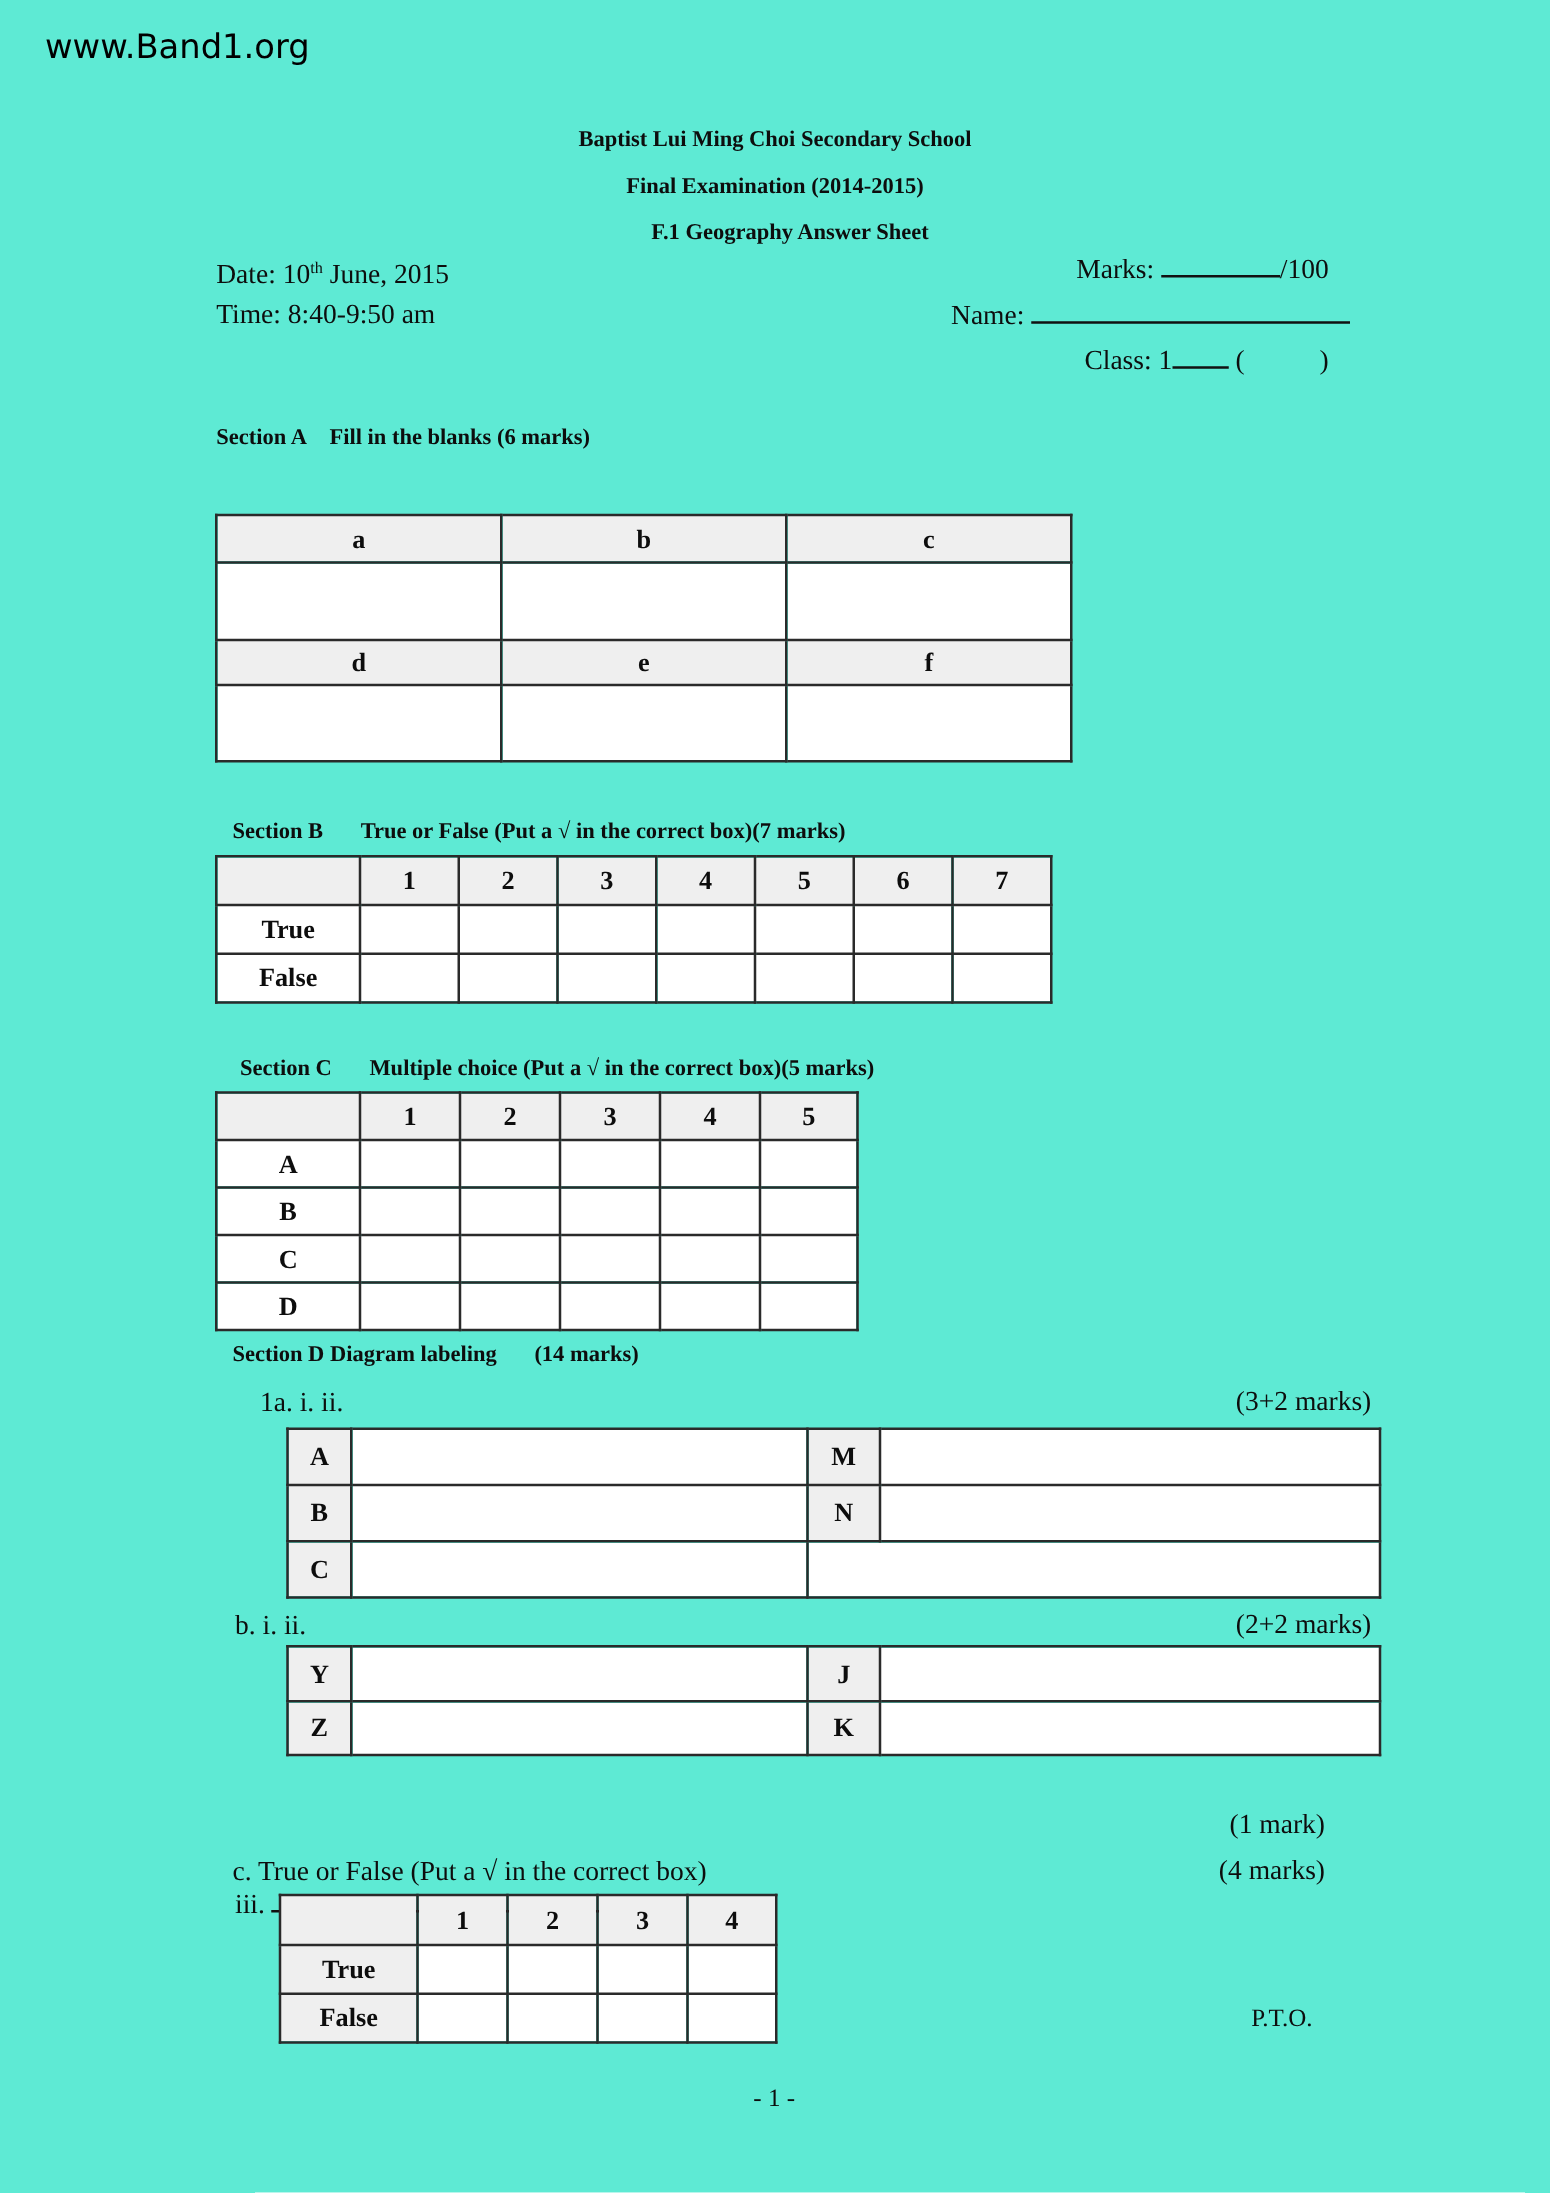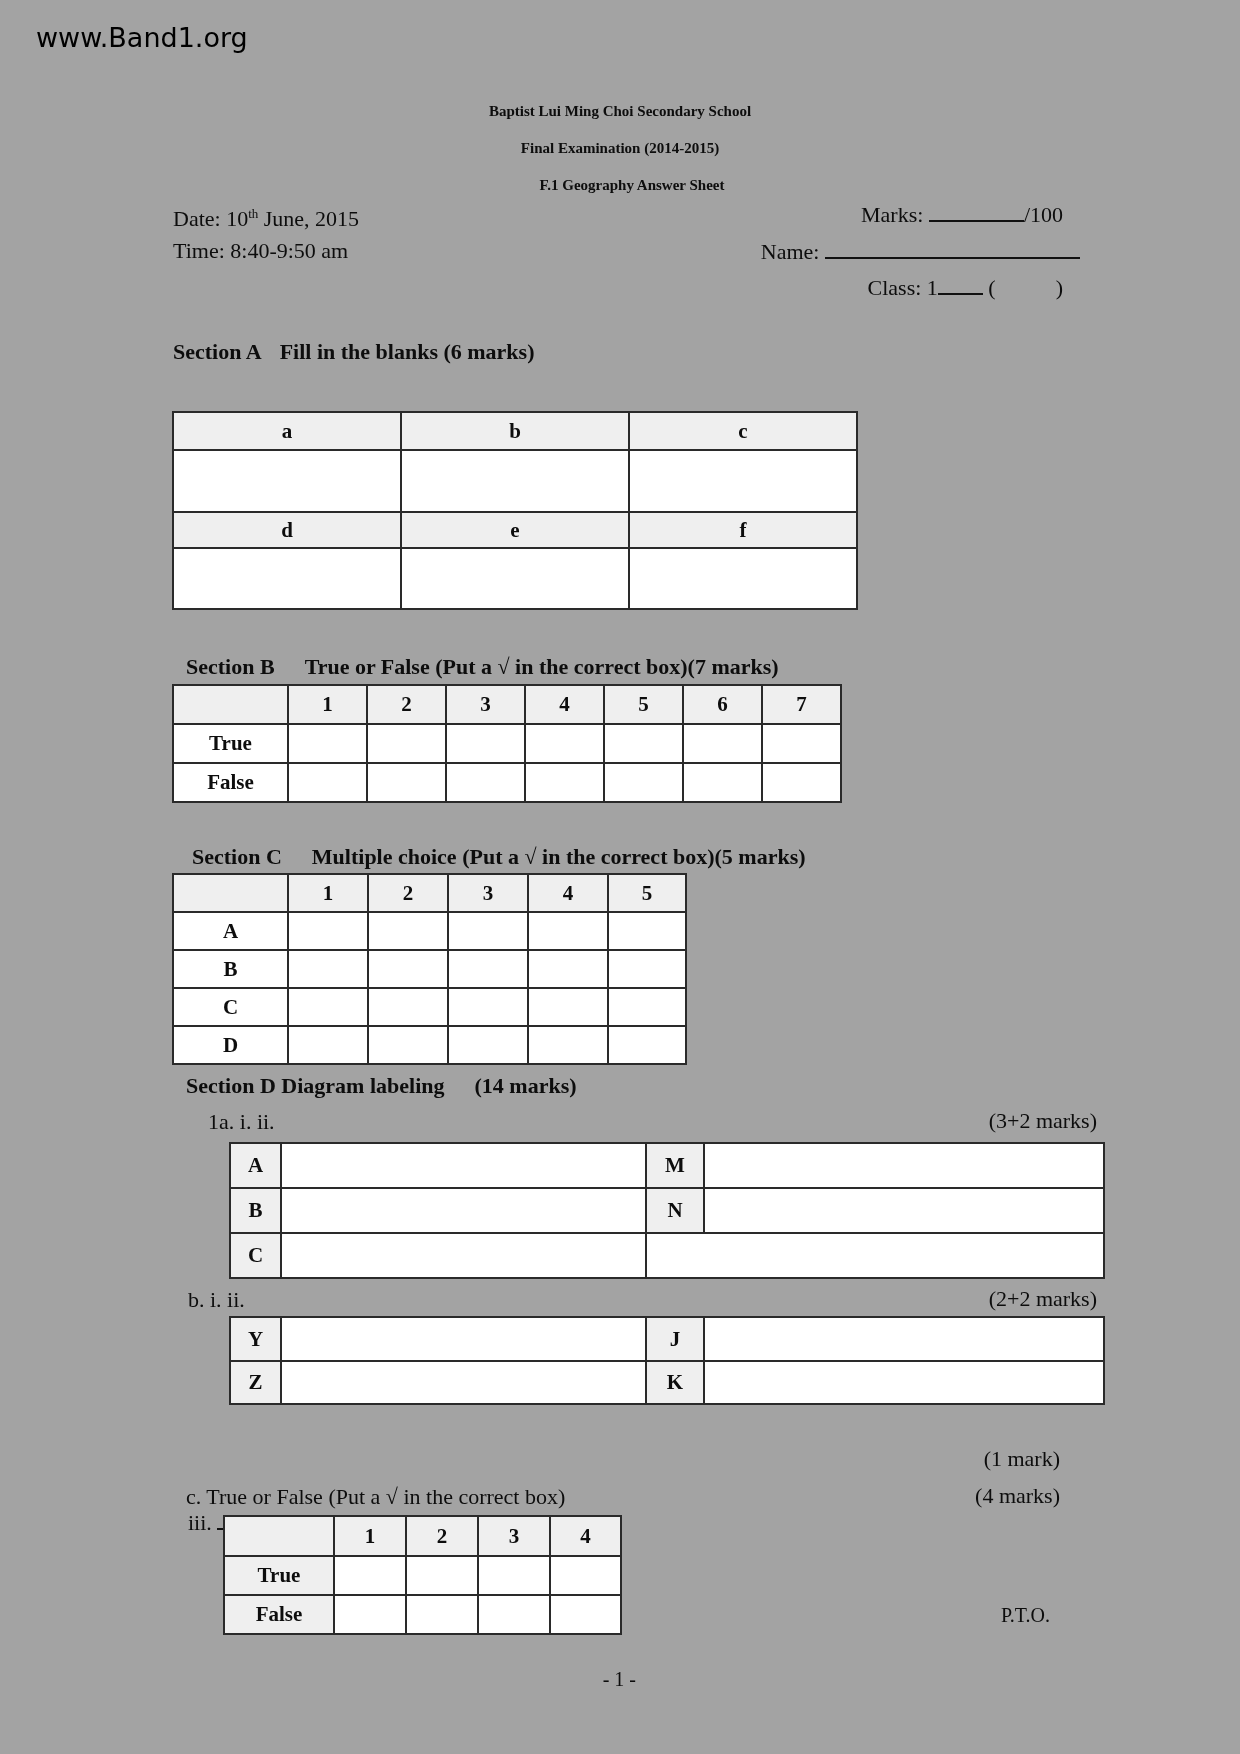--- a/index.html
+++ b/index.html
@@ -1,32 +1,32 @@
 <!DOCTYPE html>
 <html><head>
 <meta charset="utf-8">
 <style>
   html,body{margin:0;padding:0;background:#ffffff;}
   #page{
     position:relative;
     width:1240px;height:1754px;
-    background:#a3a3a3;
+    background:#5eead4;
     font-family:"Liberation Serif","DejaVu Serif",serif;
     color:#0d0d0d;
     overflow:hidden;
   }
   .abs{position:absolute;}
   .watermark{
     font-family:"DejaVu Sans","Liberation Sans",sans-serif;
     font-size:27px;color:#000;left:36px;top:22px;
   }
-  .title{left:0;width:1240px;text-align:center;font-weight:bold;font-size:15px;line-height:28px;}
+  .title{left:0;width:1240px;text-align:center;font-weight:bold;font-size:18px;line-height:28px;}
   .line{font-size:22px;line-height:28px;white-space:nowrap;}
   .blank{display:inline-block;border-bottom:2px solid #111;height:20px;vertical-align:baseline;}
-  .sect-head{font-size:22px;font-weight:bold;white-space:nowrap;}
+  .sect-head{font-size:18px;font-weight:bold;white-space:nowrap;}
   .gap18{display:inline-block;width:18px;}
   .gap30{display:inline-block;width:30px;}
   table.tbl{position:absolute;border-collapse:collapse;table-layout:fixed;}
   table.tbl td{
     border:2px solid #2a2a2a;
     text-align:center;vertical-align:middle;
     font-size:21px;font-weight:bold;
     padding:0;overflow:hidden;
   }
   td.gray{background:#efefef;}

